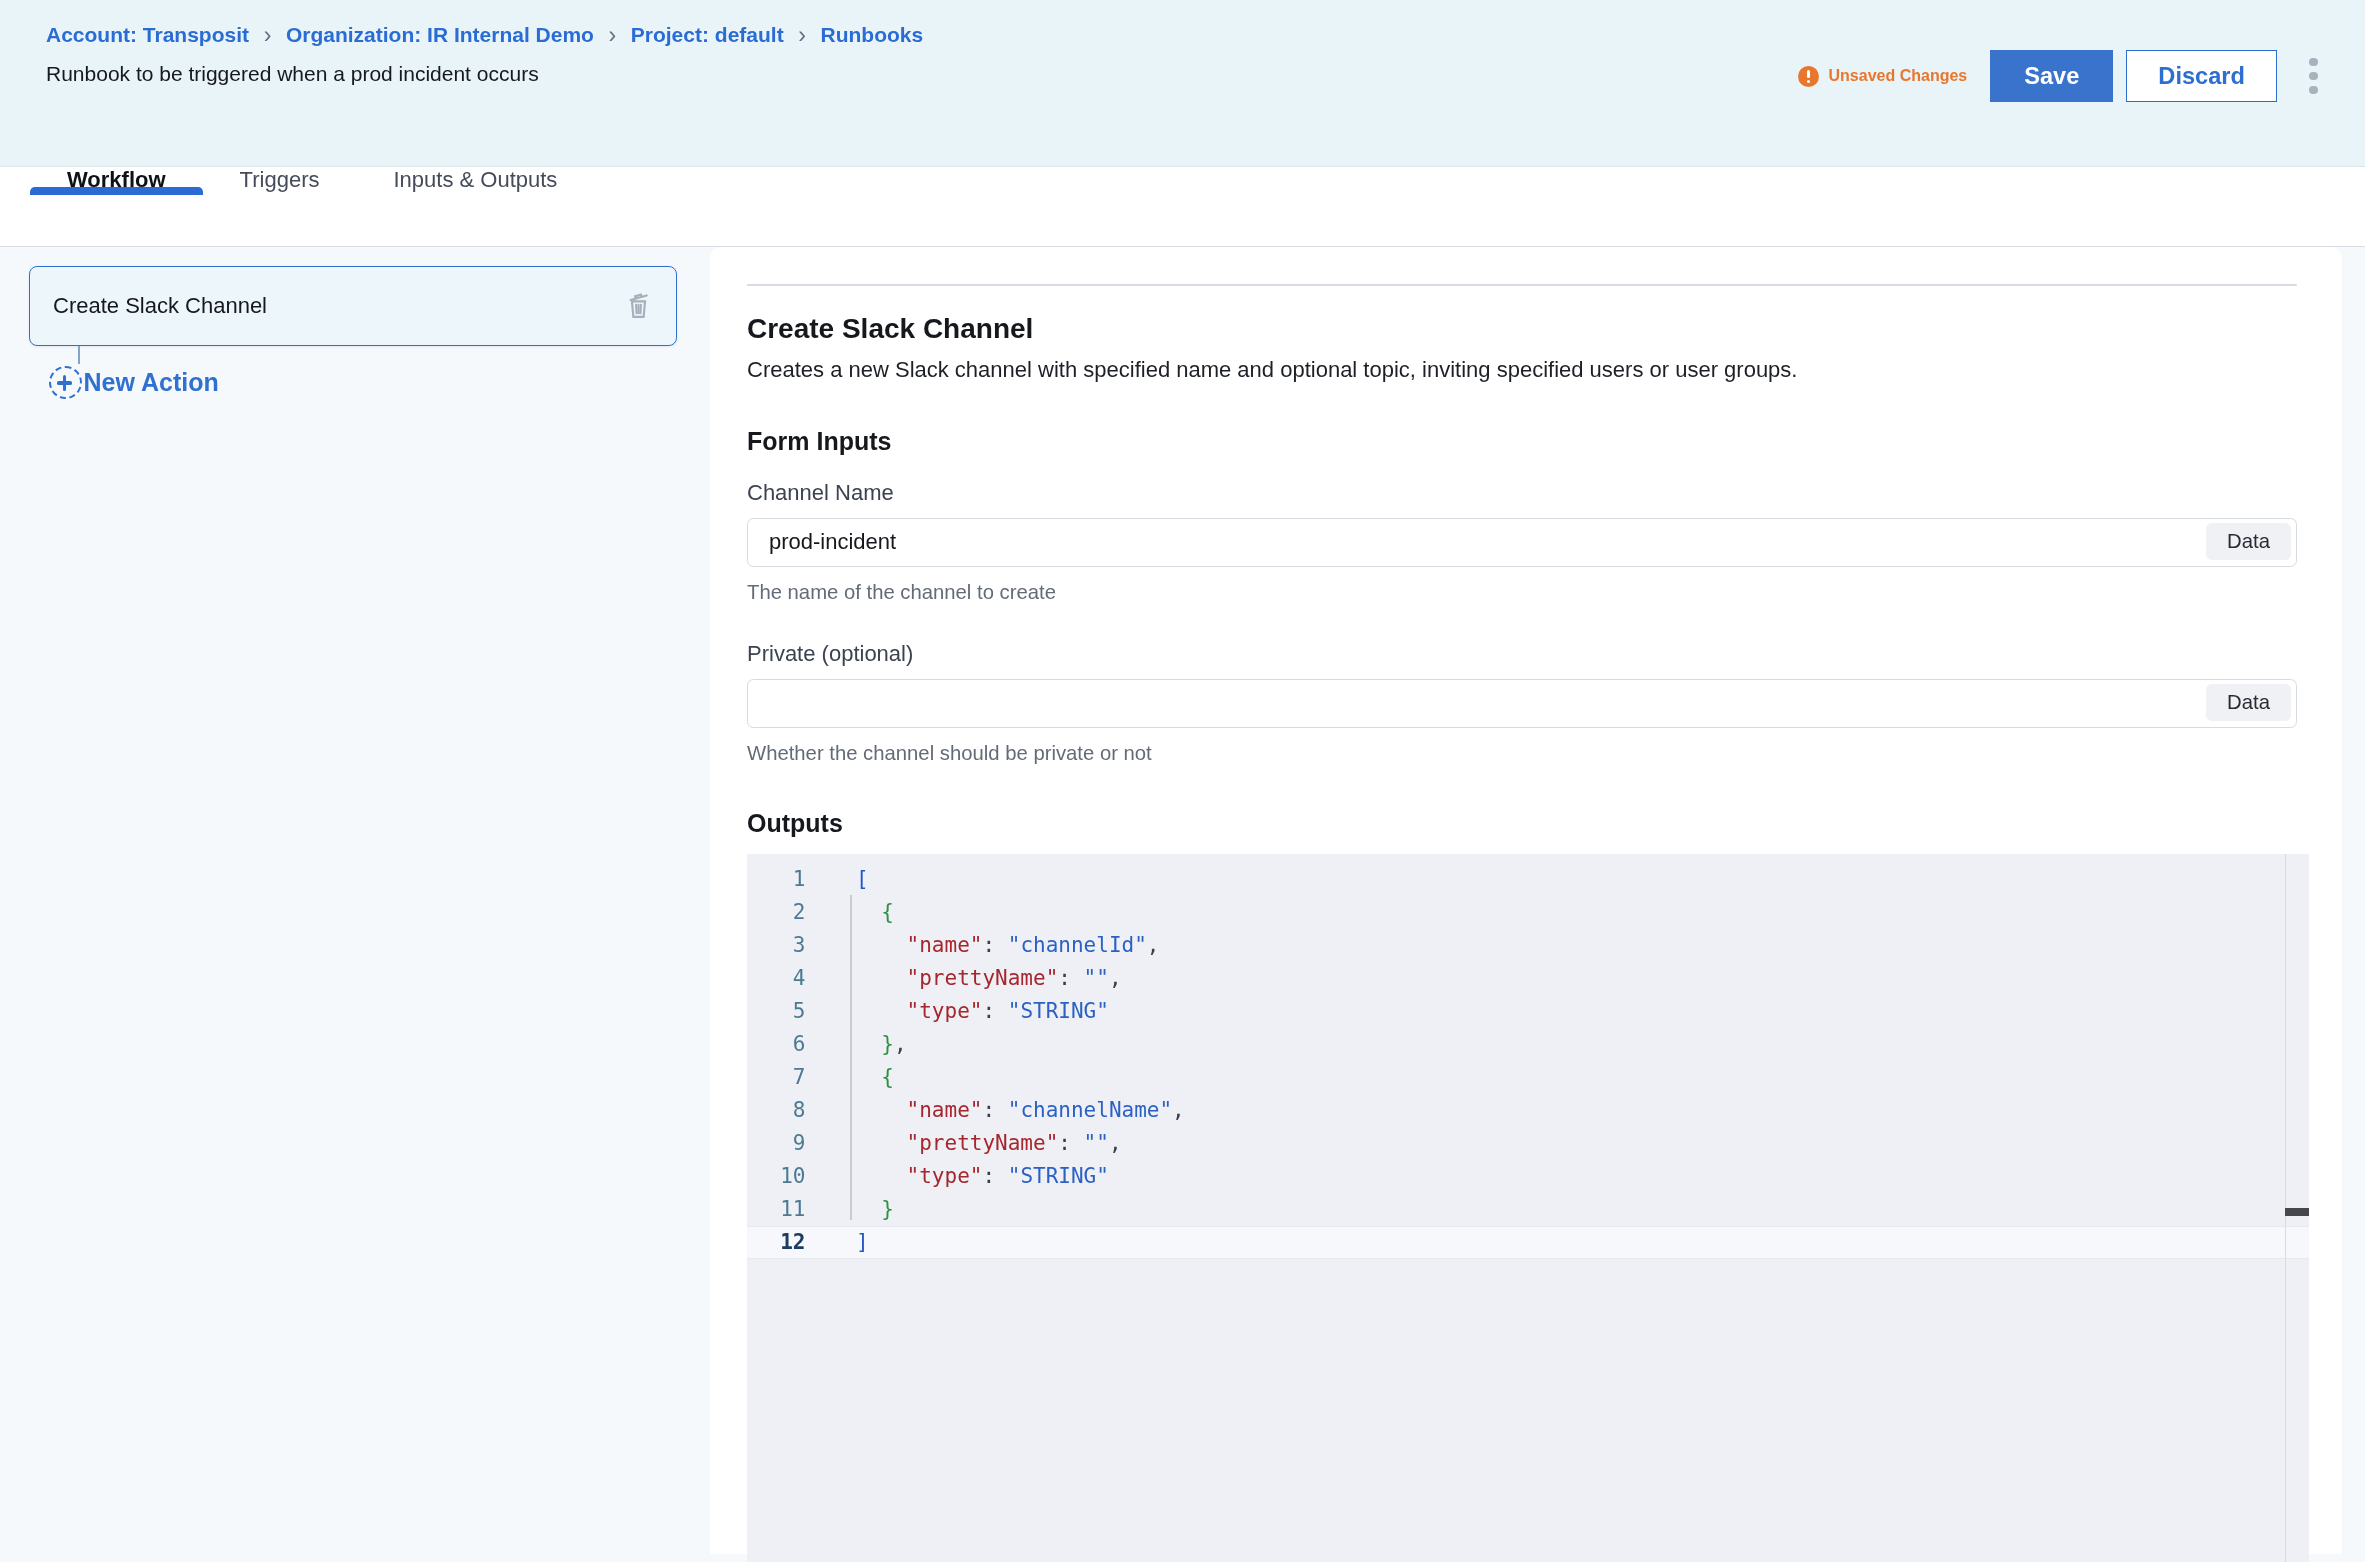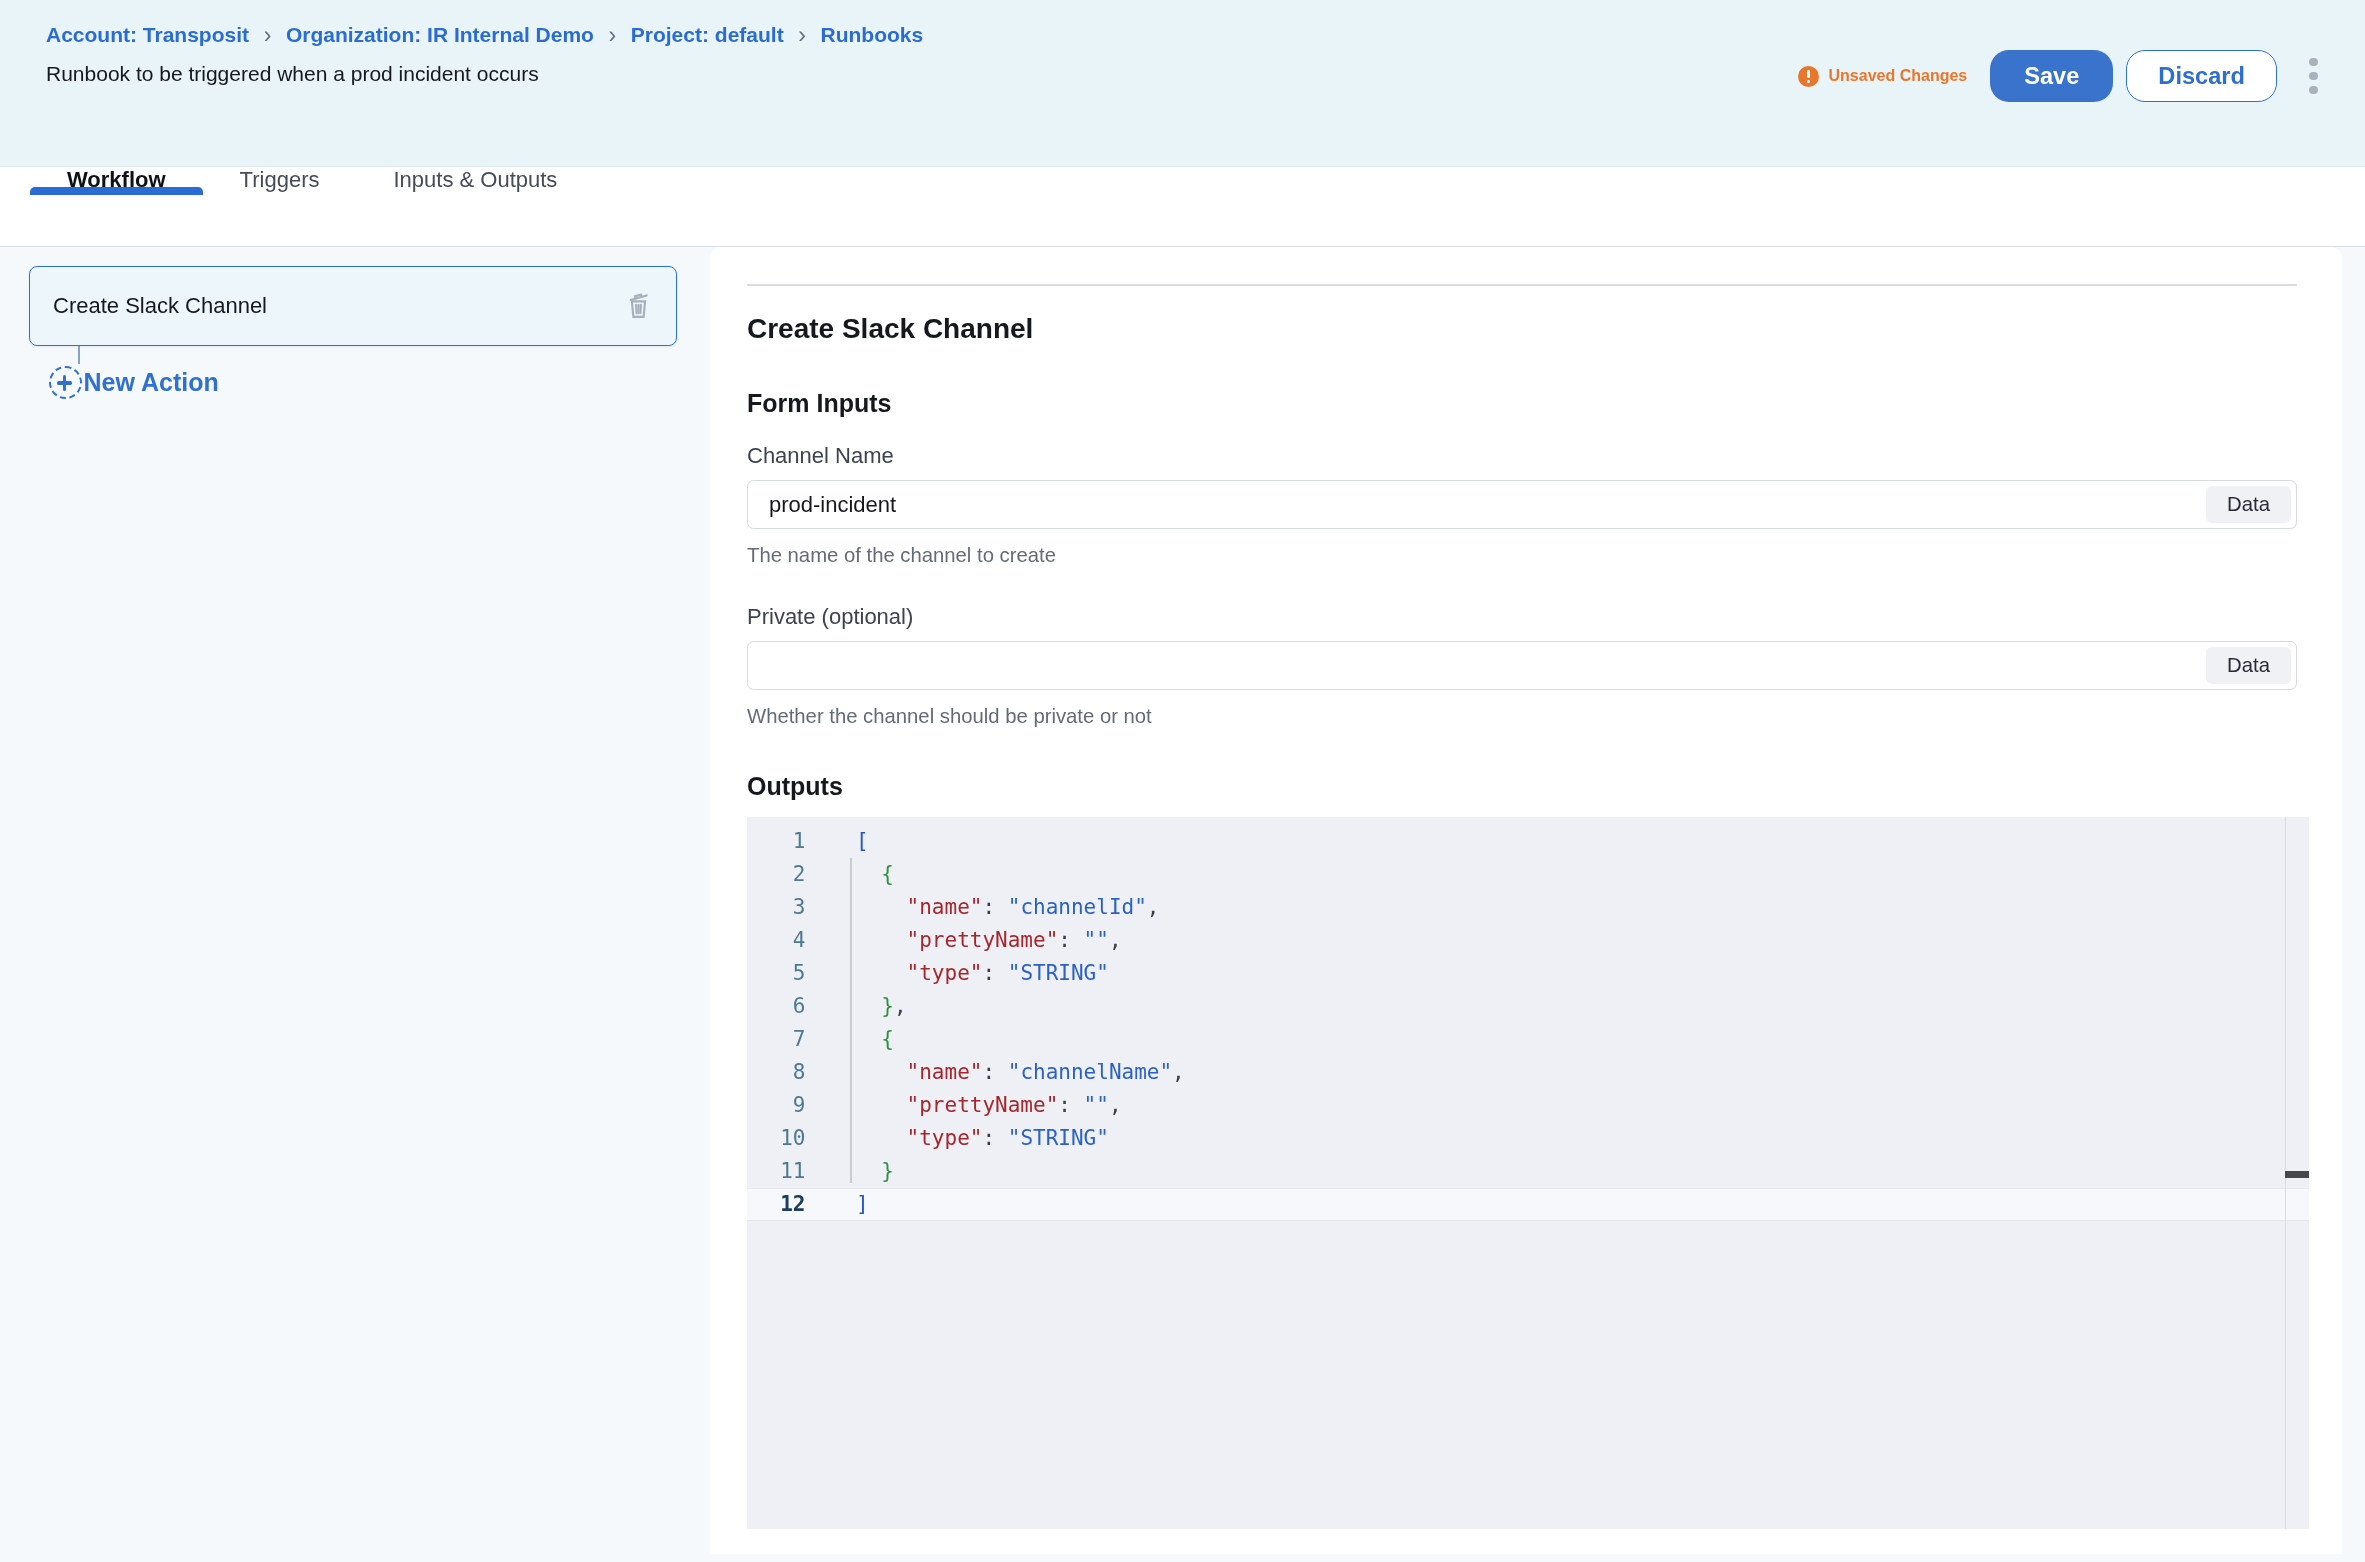--- a/index.html
+++ b/index.html
@@ -14,21 +14,21 @@
   .title-row { display:flex; align-items:center; gap:21px; margin-top:19.5px; }
   .page-title { font-size:34px; font-weight:700; color:#2b3036; letter-spacing:-0.4px; }
   .pencil-btn { background:none; border:none; cursor:pointer; display:flex; }
   .subtitle { margin-top:14.6px; font-size:21px; color:#16191e; }
 
   .header-controls { position:absolute; top:50px; right:42px; display:flex; align-items:center; }
   .unsaved { display:flex; align-items:center; gap:9.8px; color:#e8772e; font-size:16px; font-weight:600; margin-right:23px; }
   .warn-icon { width:21px; height:21px; border-radius:50%; background:#e8772e; position:relative; }
   .warn-icon::before { content:""; position:absolute; left:9px; top:4.1px; width:3.3px; height:8.1px; background:#fff; border-radius:1.6px; }
   .warn-icon::after { content:""; position:absolute; left:9px; top:14.6px; width:3.3px; height:3.3px; background:#fff; border-radius:50%; }
-  .btn { font-family:inherit; font-size:23.6px; font-weight:700; border-radius:19px; cursor:pointer; height:52px; }
+  .btn { font-family:inherit; font-size:23.6px; font-weight:700; border-radius:0; cursor:pointer; height:52px; }
   .btn-save { background:#3a73cc; color:#ffffff; border:none; padding:0 34px; }
   .btn-discard { background:#ffffff; color:#2d6fd0; border:1.6px solid #2d6fd0; padding:8px 31px; margin-left:13px; }
   .kebab { margin-left:26px; background:none; border:none; cursor:pointer; display:flex; flex-direction:column; gap:5.7px; padding:6.5px; }
   .kebab i { width:8.1px; height:8.1px; border-radius:50%; background:#a9b1bd; }
 
   
   .tabbar { height:80px; background:#ffffff; border-bottom:1.6px solid #d9dde3; display:flex; align-items:flex-start; padding-left:30px; }
   .tab { position:relative; display:flex; align-items:center; padding:0 37px; font-size:22px; color:#454c59; cursor:pointer; }
   .tab.active { color:#0e1116; font-weight:700; }
   .tab-underline { position:absolute; left:0; right:0; bottom:-1.6px; height:7.3px; background:#2b6cd4; border-radius:4.9px 4.9px 0 0; }
@@ -147,20 +147,21 @@
     <button class="new-action">
       <span class="plus-circle"></span>
       <span class="label">New Action</span>
     </button>
   </div>
 
   <div class="detail-card">
     <hr class="top-rule">
 
     <h2 class="detail-heading">Create Slack Channel</h2>
+    <div class="detail-desc">Creates a new Slack channel with specified name and optional topic, inviting specified users or user groups.</div>
 
     <h3 class="section-heading">Form Inputs</h3>
 
     <div class="field-label">Channel Name</div>
     <div class="input-wrap">
       <input type="text" value="prod-incident" style="">
       <button class="data-btn">Data</button>
     </div>
     <div class="helper">The name of the channel to create</div>
 

